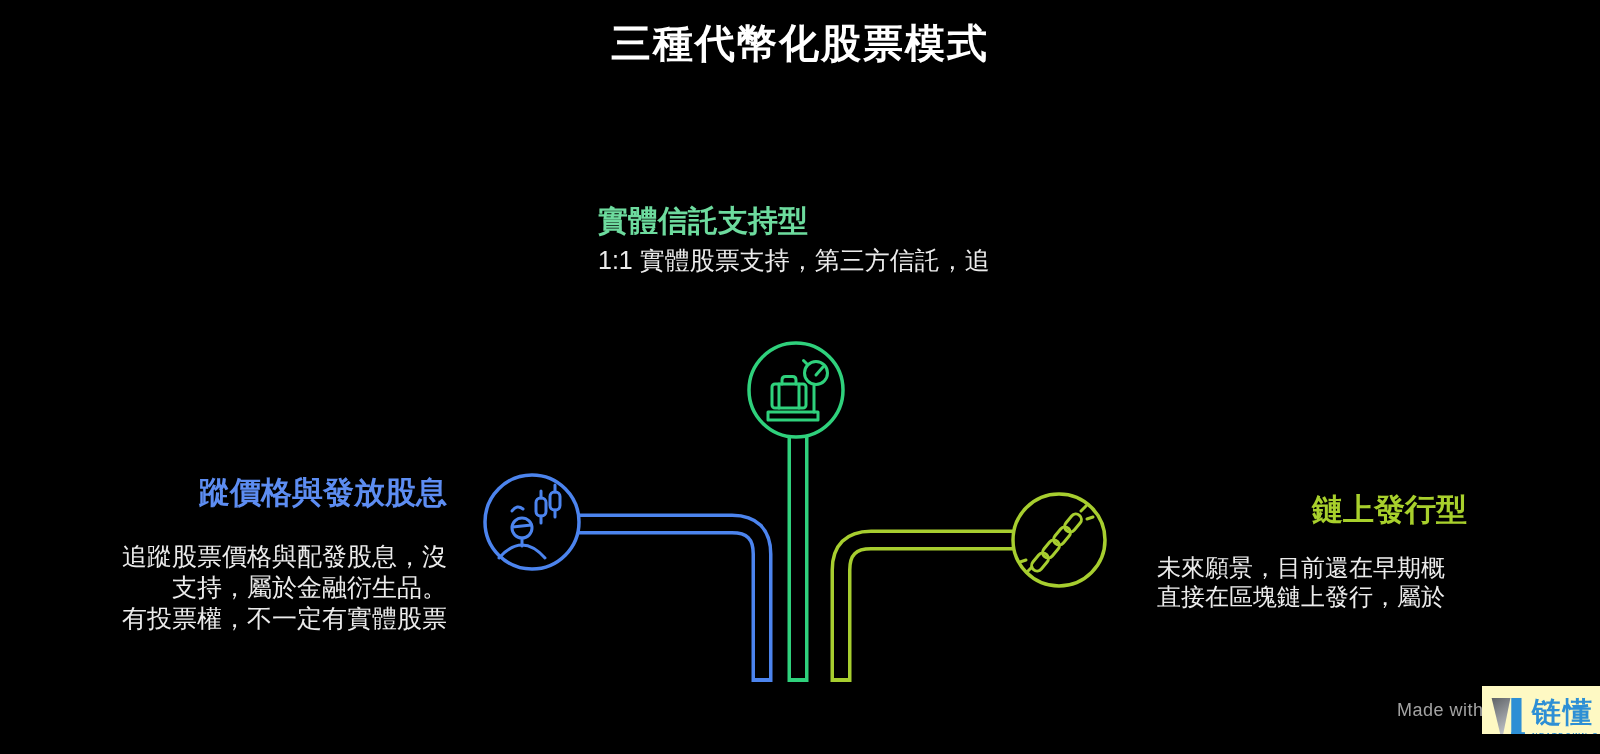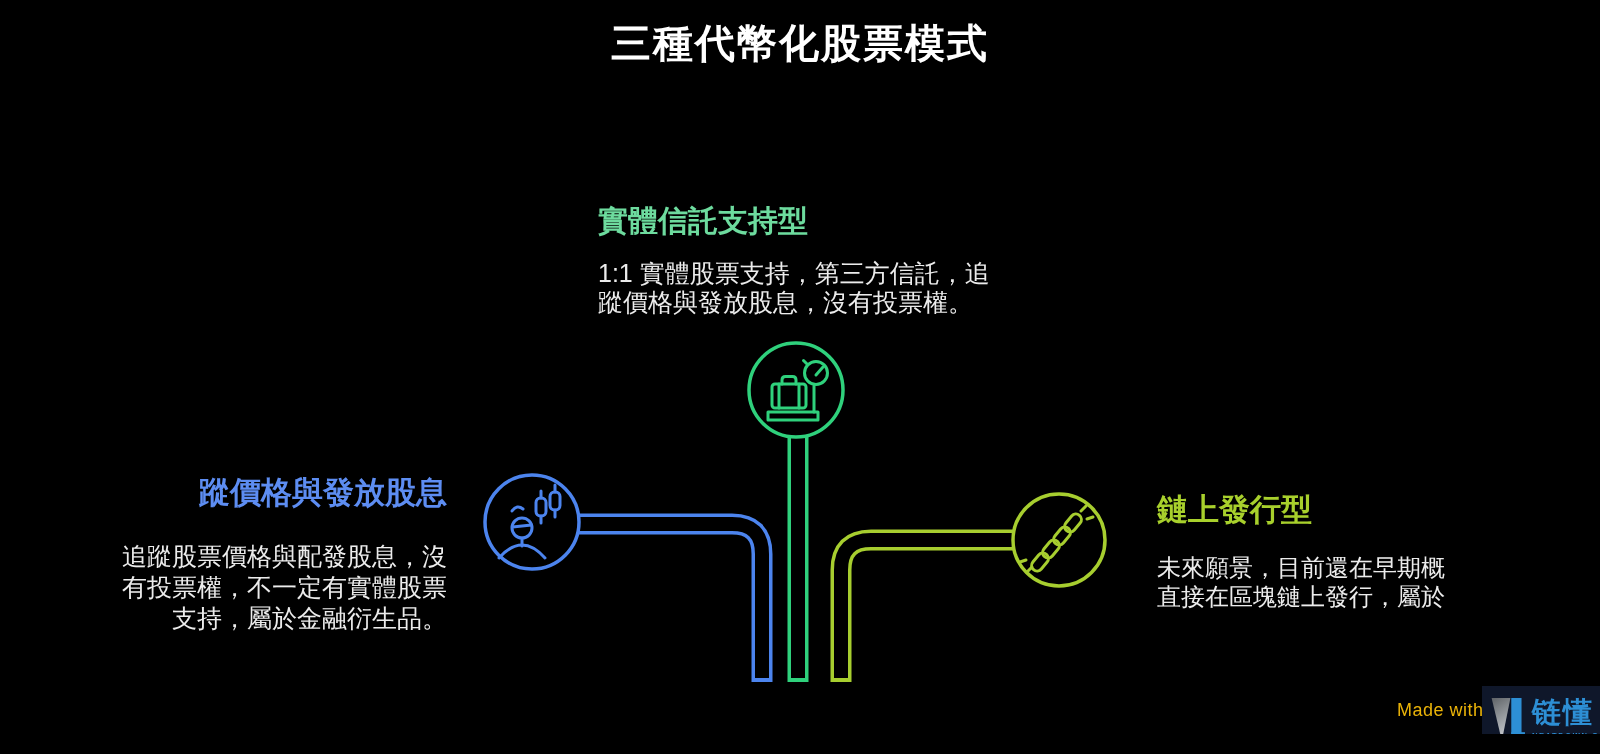--- a/index.html
+++ b/index.html
@@ -18,43 +18,43 @@
     letter-spacing:2px; line-height:46px;
   }
   .section { position:absolute; }
   .section .heading { font-weight:bold; font-size:30px; line-height:38px; }
   .section .desc   { color:#ececec; }
   .section .desc .line { white-space:nowrap; }
 
   
   .sec-trust { left:598px; top:202px; width:412px; }
   .sec-trust .heading { width:370px; text-align:left; font-size:30px; color:#6ddb9e; }
-  .sec-trust .desc { margin-top:19px; font-size:25px; line-height:28.5px; text-align:left; }
+  .sec-trust .desc { margin-top:6px; font-size:25px; line-height:28.5px; text-align:left; }
 
   
   .sec-derivative { right:1153px; top:474px; width:330px; text-align:right; }
   .sec-derivative .heading { font-size:31px; color:#5d8df2; }
   .sec-derivative .desc { margin-top:29px; font-size:25px; line-height:31px; }
 
   
   .sec-onchain { left:1157px; top:491px; width:310px; text-align:left; }
-  .sec-onchain .heading { font-size:31px; color:#a8d02c; }
+  .sec-onchain .heading { font-size:31px; color:#a8d02c;text-align:right; }
   .sec-onchain .desc { margin-top:25px; font-size:24px; line-height:28.5px; }
 
   .diagram-svg { position:absolute; left:0; top:0; width:1600px; height:754px; }
 
   
   .made-with {
     position:absolute; left:1397px; top:700px;
-    font-size:18px; color:#eab308; letter-spacing:0.5px;
+    font-size:18px; color:#a3a3a3; letter-spacing:0.5px;
   }
   .logo-box {
     position:absolute; left:1482px; top:686px;
     width:118px; height:65px;
-    background:#0f172a;
+    background:#fef9c3;
     display:flex; align-items:center;
     padding:5px 4px 5px 5px;
     z-index:5;
   }
   .logo-mark { width:40px; height:53px; flex:0 0 auto; }
   .logo-texts { margin-left:5px; display:flex; flex-direction:column; justify-content:center; }
   .logo-title {
     font-size:29px; font-weight:bold; color:#2d8fd5; line-height:30px;
     letter-spacing:2px; white-space:nowrap;
   }
@@ -123,30 +123,29 @@
       <path d="M 1087 519 L 1093 517"></path>
       <path d="M 1032 567 L 1027 572"></path>
       <path d="M 1026 560 L 1020 562"></path>
     </g>
   </svg>
 
   <div class="section sec-trust">
     <div class="heading">實體信託支持型</div>
     <div class="desc">
       <div class="line">1:1 實體股票支持，第三方信託，追</div>
-      <div class="line">蹤價格與發放股息，沒有投票權。</div>
     </div>
   </div>
 
   <div class="section sec-derivative">
     <div class="heading">蹤價格與發放股息</div>
     <div class="desc">
       <div class="line">追蹤股票價格與配發股息，沒</div>
+      <div class="line">支持，屬於金融衍生品。</div>
       <div class="line">有投票權，不一定有實體股票</div>
-      <div class="line">支持，屬於金融衍生品。</div>
     </div>
   </div>
 
   <div class="section sec-onchain">
     <div class="heading">鏈上發行型</div>
     <div class="desc">
       <div class="line">未來願景，目前還在早期概</div>
       <div class="line">直接在區塊鏈上發行，屬於</div>
     </div>
   </div>

